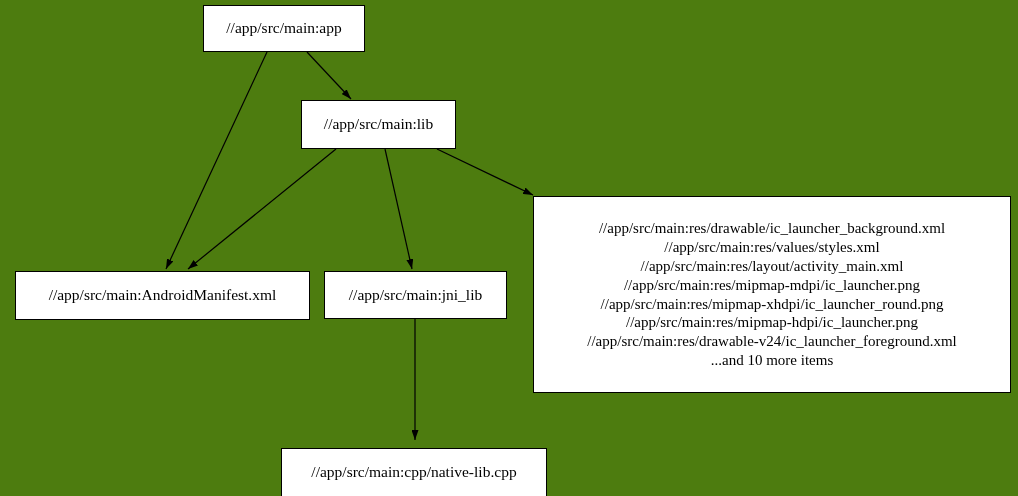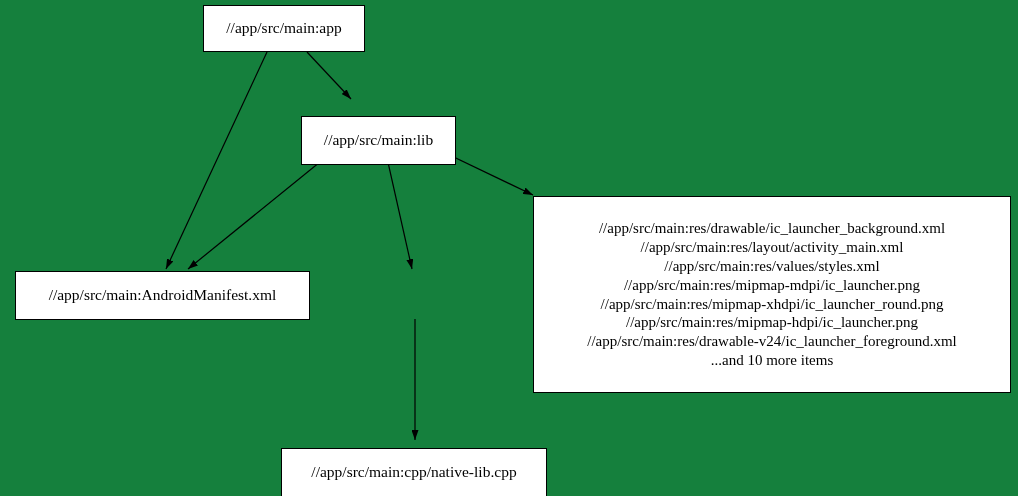--- a/index.html
+++ b/index.html
@@ -4,21 +4,21 @@
 <style>
   html, body {
     margin: 0;
     padding: 0;
     background: #ffffff;
   }
   .graph {
     position: relative;
     width: 1018px;
     height: 496px;
-    background: #15803d;
+    background: #4d7c0f;
     font-family: "Liberation Serif", "DejaVu Serif", serif;
     color: #000000;
     overflow: hidden;
   }
   .edges-layer {
     position: absolute;
     left: 0;
     top: 0;
     width: 1018px;
     height: 496px;
@@ -40,21 +40,21 @@
     white-space: nowrap;
     line-height: 1.2;
   }
   .node.multiline {
     flex-direction: column;
     justify-content: center;
     line-height: 18.8px;
     font-size: 15px;
   }
   .node-app       { left: 203px; top: 5px;   width: 162px; height: 47px; }
-  .node-lib       { left: 301px; top: 100px; width: 155px; height: 49px; margin-top: 16px; }
+  .node-lib       { left: 301px; top: 100px; width: 155px; height: 49px; }
   .node-manifest  { left: 7px;   top: 271px; width: 295px; height: 49px; margin-left: 8px; }
   .node-jni-lib   { left: 324px; top: 271px; width: 183px; height: 48px; }
   .node-resources { left: 533px; top: 196px; width: 478px; height: 197px; }
   .node-native    { left: 281px; top: 448px; width: 266px; height: 49px; }
 </style>
 </head>
 <body>
 
 <div class="graph">
 
@@ -77,25 +77,28 @@
   </div>
 
   <div class="node node-lib">
     <span>//app/src/main:lib</span>
   </div>
 
   <div class="node node-manifest">
     <span>//app/src/main:AndroidManifest.xml</span>
   </div>
 
+  <div class="node node-jni-lib">
+    <span>//app/src/main:jni_lib</span>
+  </div>
 
   <div class="node multiline node-resources">
     <div>//app/src/main:res/drawable/ic_launcher_background.xml</div>
+    <div>//app/src/main:res/values/styles.xml</div>
     <div>//app/src/main:res/layout/activity_main.xml</div>
-    <div>//app/src/main:res/values/styles.xml</div>
     <div>//app/src/main:res/mipmap-mdpi/ic_launcher.png</div>
     <div>//app/src/main:res/mipmap-xhdpi/ic_launcher_round.png</div>
     <div>//app/src/main:res/mipmap-hdpi/ic_launcher.png</div>
     <div>//app/src/main:res/drawable-v24/ic_launcher_foreground.xml</div>
     <div>...and 10 more items</div>
   </div>
 
   <div class="node node-native">
     <span>//app/src/main:cpp/native-lib.cpp</span>
   </div>

